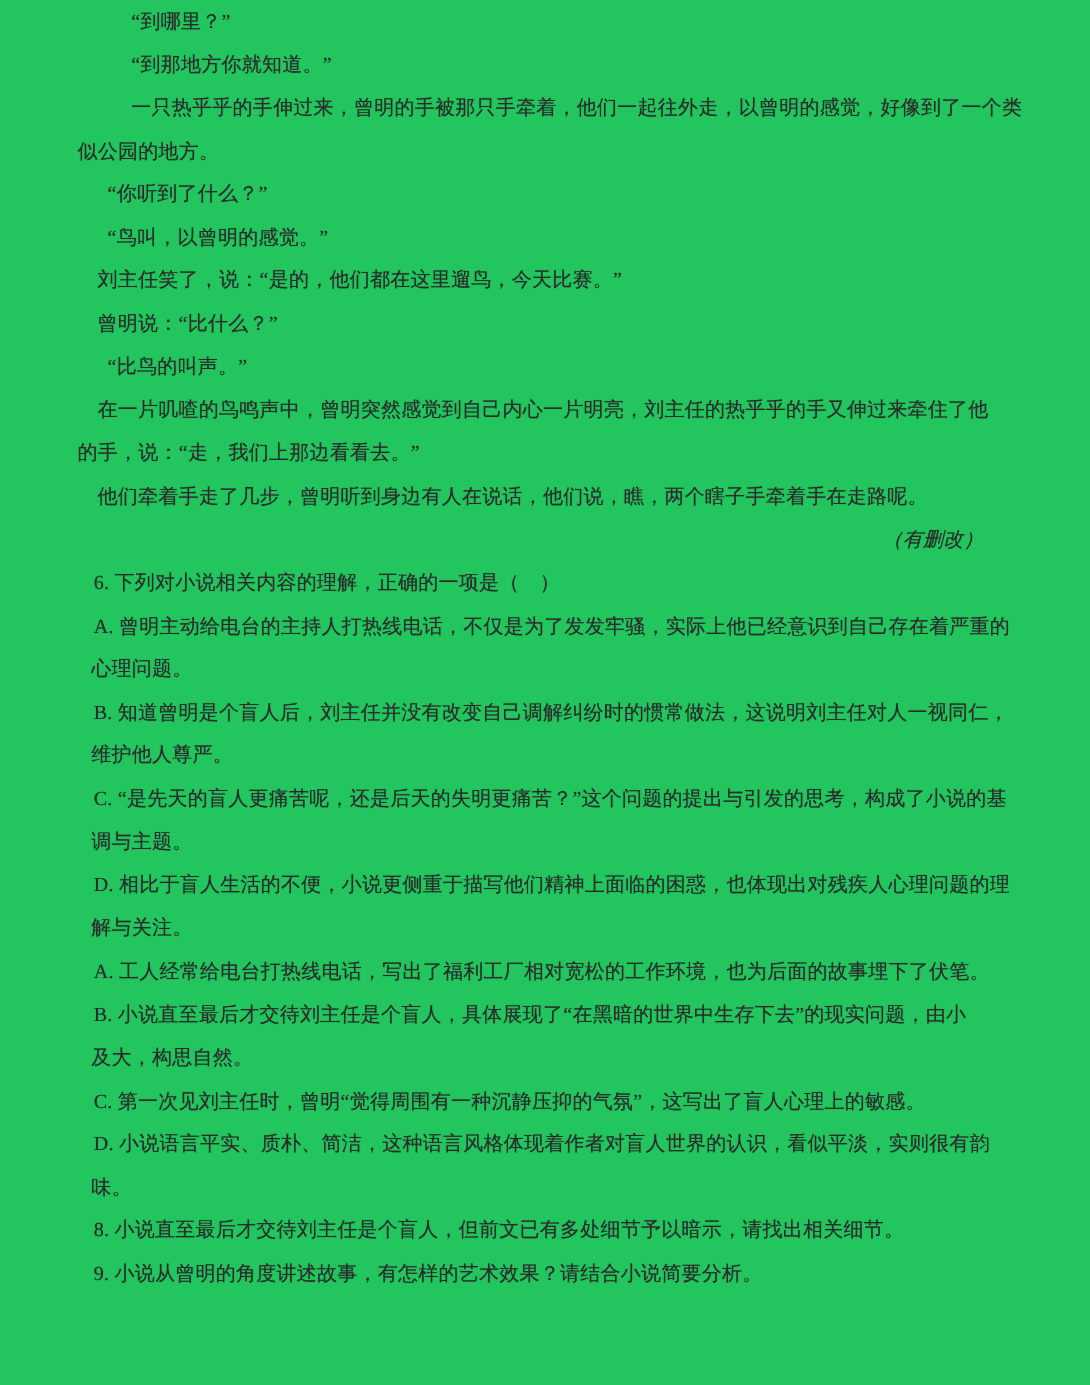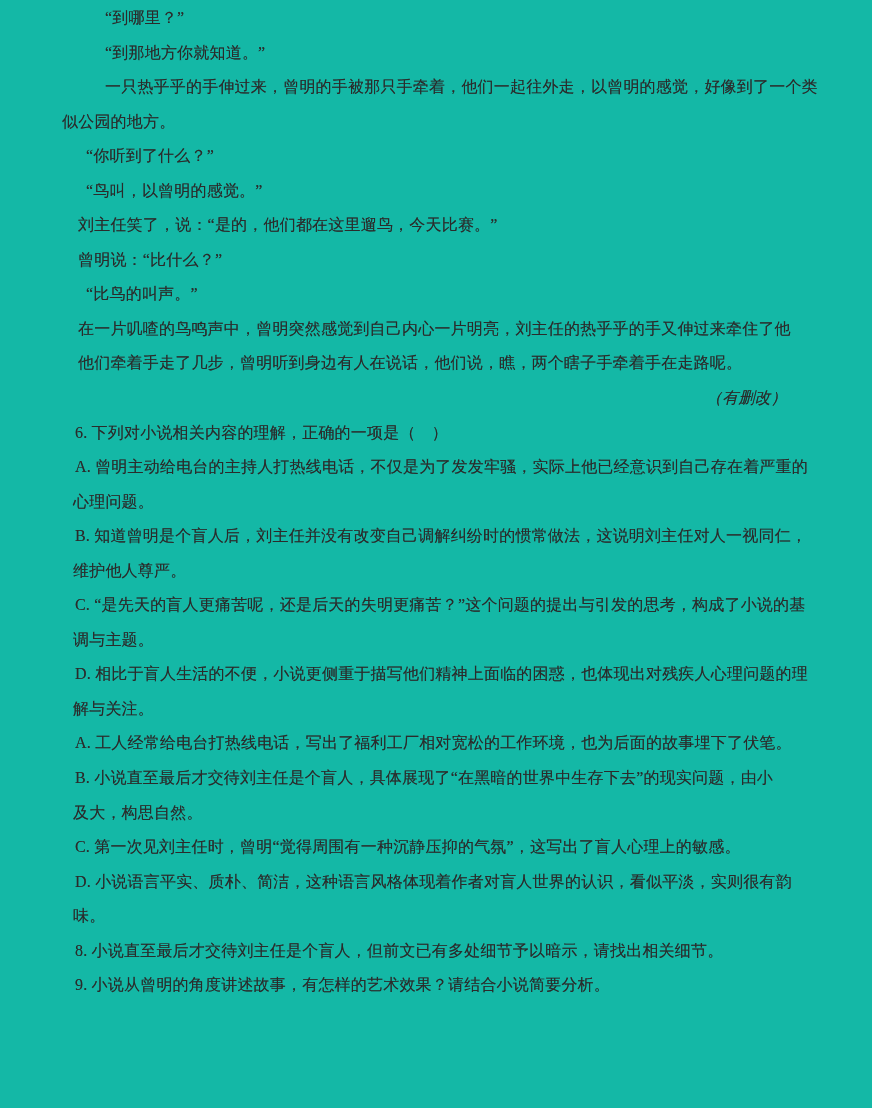--- a/index.html
+++ b/index.html
@@ -36,32 +36,33 @@
   .p-mid   { padding-left: 16px; }   
   .p-quote { padding-left: 24px; }   
   .wrap    { padding-left: 0; }      
   .q       { padding-left: 13px; }   
   .qwrap   { padding-left: 11px; }   
   .right   { text-align: right; padding-right: 25px; font-style: italic; } 
 </style>
 </head>
 <body>
 
-<div class="page" style="background: #14b8a6; color: rgb(43, 43, 43);">
+<div class="page" style="background: #22c55e; color: rgb(43, 43, 43);">
   <div class="lines" id="lines-container">
       <div class="line p-large">“到哪里？”</div>
       <div class="line p-large">“到那地方你就知道。”</div>
       <div class="line p-large">一只热乎乎的手伸过来，曾明的手被那只手牵着，他们一起往外走，以曾明的感觉，好像到了一个类</div>
       <div class="line wrap">似公园的地方。</div>
       <div class="line p-quote">“你听到了什么？”</div>
       <div class="line p-quote">“鸟叫，以曾明的感觉。”</div>
       <div class="line p-mid">刘主任笑了，说：“是的，他们都在这里遛鸟，今天比赛。”</div>
       <div class="line p-mid">曾明说：“比什么？”</div>
       <div class="line p-quote">“比鸟的叫声。”</div>
       <div class="line p-mid">在一片叽喳的鸟鸣声中，曾明突然感觉到自己内心一片明亮，刘主任的热乎乎的手又伸过来牵住了他</div>
+      <div class="line wrap">的手，说：“走，我们上那边看看去。”</div>
       <div class="line p-mid">他们牵着手走了几步，曾明听到身边有人在说话，他们说，瞧，两个瞎子手牵着手在走路呢。</div>
       <div class="line right">（有删改）</div>
       <div class="line q">6. 下列对小说相关内容的理解，正确的一项是（　）</div>
       <div class="line q">A. 曾明主动给电台的主持人打热线电话，不仅是为了发发牢骚，实际上他已经意识到自己存在着严重的</div>
       <div class="line qwrap">心理问题。</div>
       <div class="line q">B. 知道曾明是个盲人后，刘主任并没有改变自己调解纠纷时的惯常做法，这说明刘主任对人一视同仁，</div>
       <div class="line qwrap">维护他人尊严。</div>
       <div class="line q">C. “是先天的盲人更痛苦呢，还是后天的失明更痛苦？”这个问题的提出与引发的思考，构成了小说的基</div>
       <div class="line qwrap">调与主题。</div>
       <div class="line q">D. 相比于盲人生活的不便，小说更侧重于描写他们精神上面临的困惑，也体现出对残疾人心理问题的理</div>

